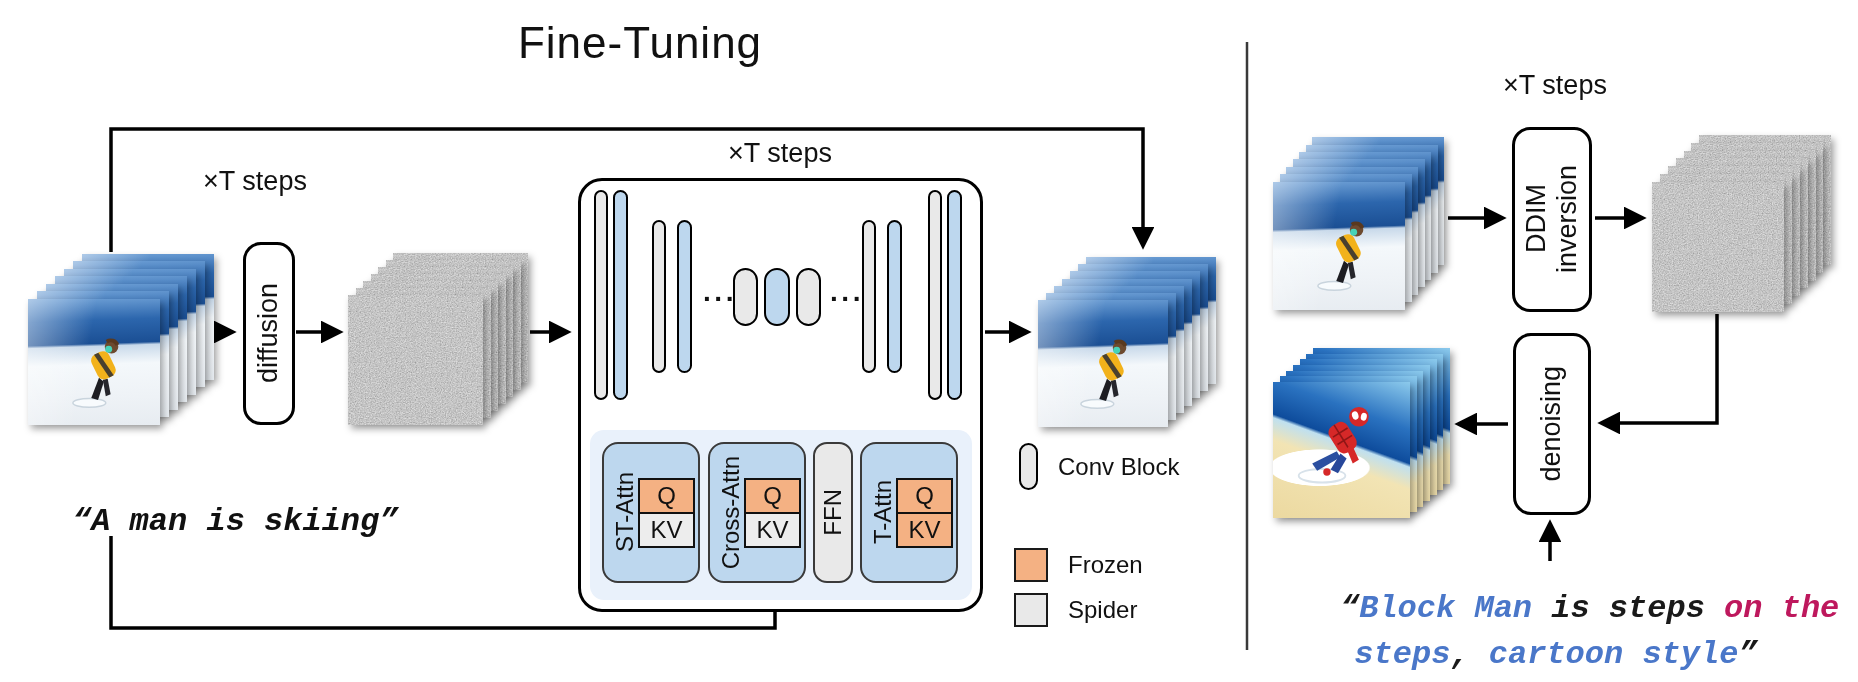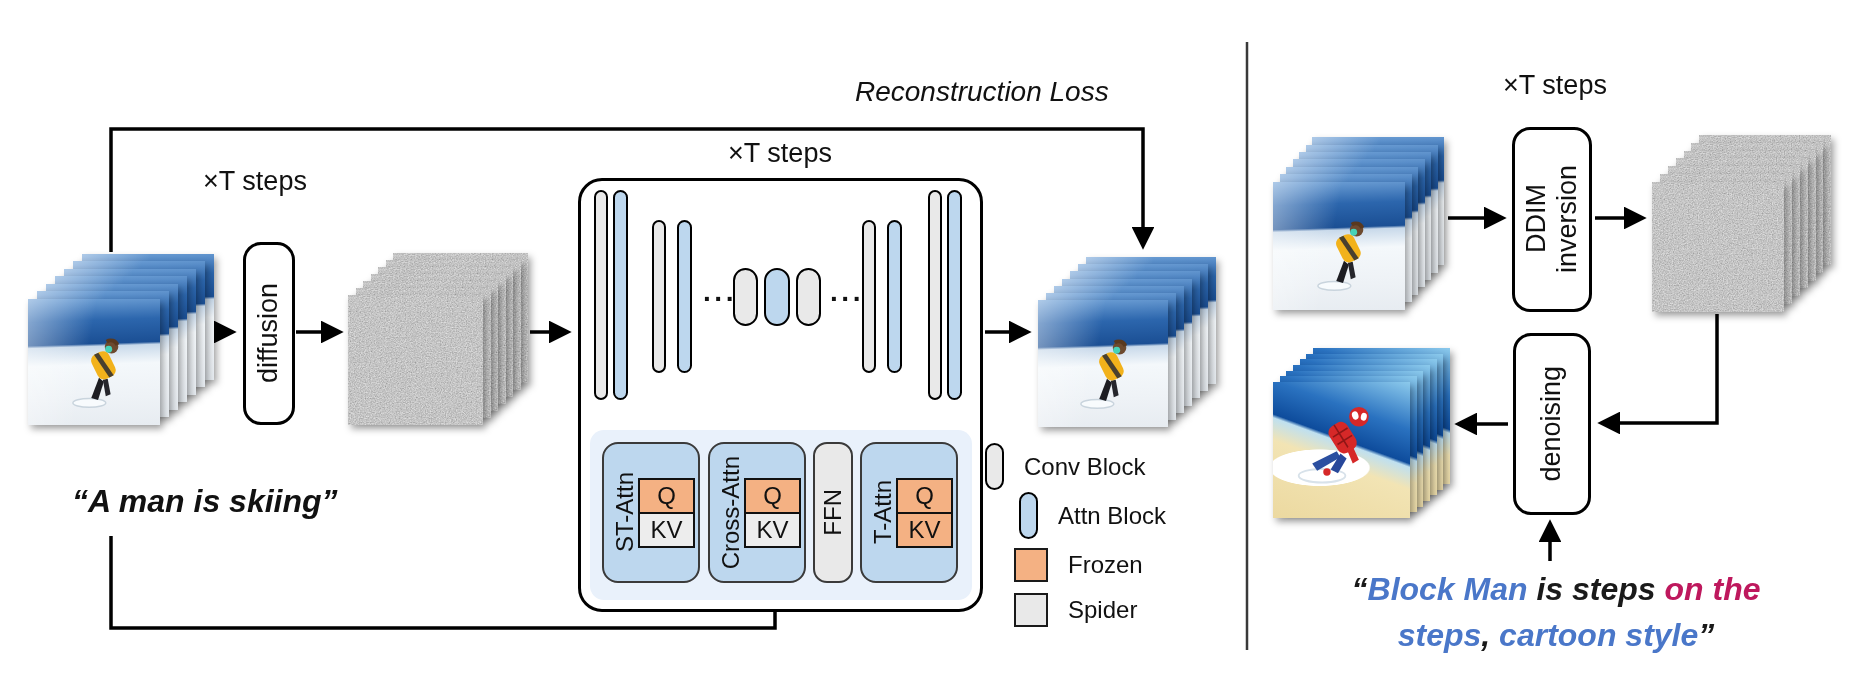--- a/index.html
+++ b/index.html
@@ -5,21 +5,21 @@
   html,body { margin:0; padding:0; background:#ffffff; }
   * { box-sizing:border-box; }
   .canvas {
     position:relative; width:1858px; height:682px; background:#fff;
     font-family:"Liberation Sans", sans-serif; color:#111; overflow:hidden;
   }
   .abs { position:absolute; }
   .section-title { font-size:44px; font-weight:500; letter-spacing:1px; text-align:center; white-space:nowrap; }
   .steps-label { font-size:27px; font-weight:500; text-align:center; white-space:nowrap; }
   .recon-label { font-size:28px; font-style:italic; font-weight:400; white-space:nowrap; }
-  .handwriting { font-family:Liberation Sans, sans-serif; font-style:italic; font-weight:700; font-size:32px; white-space:nowrap; }
+  .handwriting { font-family:Liberation Mono, monospace; font-style:italic; font-weight:700; font-size:32px; white-space:nowrap;margin-top:20px; }
 
   
   .proc-box {
     position:absolute; background:#fff; border:3.5px solid #000; border-radius:18px;
     display:flex; align-items:center; justify-content:center;
   }
   .vtext { writing-mode:vertical-rl; transform:rotate(180deg); white-space:nowrap;
            font-size:27px; font-weight:500; text-align:center; line-height:1.15; }
 
   
@@ -110,22 +110,22 @@
         <feComponentTransfer>
           <feFuncR type="linear" slope="0.75" intercept="0.18"></feFuncR>
           <feFuncG type="linear" slope="0.75" intercept="0.18"></feFuncG>
           <feFuncB type="linear" slope="0.75" intercept="0.18"></feFuncB>
           <feFuncA type="linear" slope="0" intercept="1"></feFuncA>
         </feComponentTransfer>
       </filter>
     </defs>
   </svg>
 
-
-  <div class="abs recon-label" style="left:855px; top:76px;">Reconstruction Loss</div>
+  <div class="abs section-title" style="left:430px; top:18px; width:420px;">Fine-Tuning</div>
+
 
   <div class="abs steps-label" style="left:185px; top:166px; width:140px;">×T steps</div>
   <div class="abs steps-label" style="left:710px; top:138px; width:140px;">×T steps</div>
   <div class="abs steps-label" style="left:1485px; top:70px; width:140px;">×T steps</div>
 
   <svg class="overlay" width="1858" height="682" viewBox="0 0 1858 682">
     <defs>
       <marker id="arr" viewBox="0 0 10 10" refX="7.5" refY="5" markerWidth="6.5" markerHeight="6.5" orient="auto-start-reverse">
         <path d="M0,0 L10,5 L0,10 z" fill="#000"></path>
       </marker>
@@ -288,27 +288,23 @@
           <rect x="25" y="20" width="20" height="28" rx="7" fill="#f2b21b"></rect>
           <path d="M31 20 L35 48 L40 48 L36 20 Z" fill="#2b2b33" opacity="0.85"></path>
         </g>
         <circle cx="43" cy="15" r="7" fill="#6d4a2f"></circle>
         <circle cx="40" cy="17.5" r="3.6" fill="#46d3b8"></circle>
         <path d="M38 9.5 A7.5 7.5 0 0 1 49 13" stroke="#59391f" stroke-width="4" fill="none"></path>
       </svg>
     </div>
   </div>
 
-  <div class="legend-row" style="left:985px; top:443px;">
+  <div class="legend-row" style="left:1019px; top:443px;">
     <div class="sw-pill sw-gray"></div>
     <span class="legend-label">Conv Block</span>
-  </div>
-  <div class="legend-row" style="left:1019px; top:492px;">
-    <div class="sw-pill sw-blue"></div>
-    <span class="legend-label">Attn Block</span>
   </div>
   <div class="legend-row" style="left:1019px; top:548px;">
     <div class="sw-square sw-orange"></div>
     <span class="legend-label">Frozen</span>
   </div>
   <div class="legend-row" style="left:1019px; top:593px;">
     <div class="sw-square sw-lightgray"></div>
     <span class="legend-label">Spider</span>
   </div>
 

